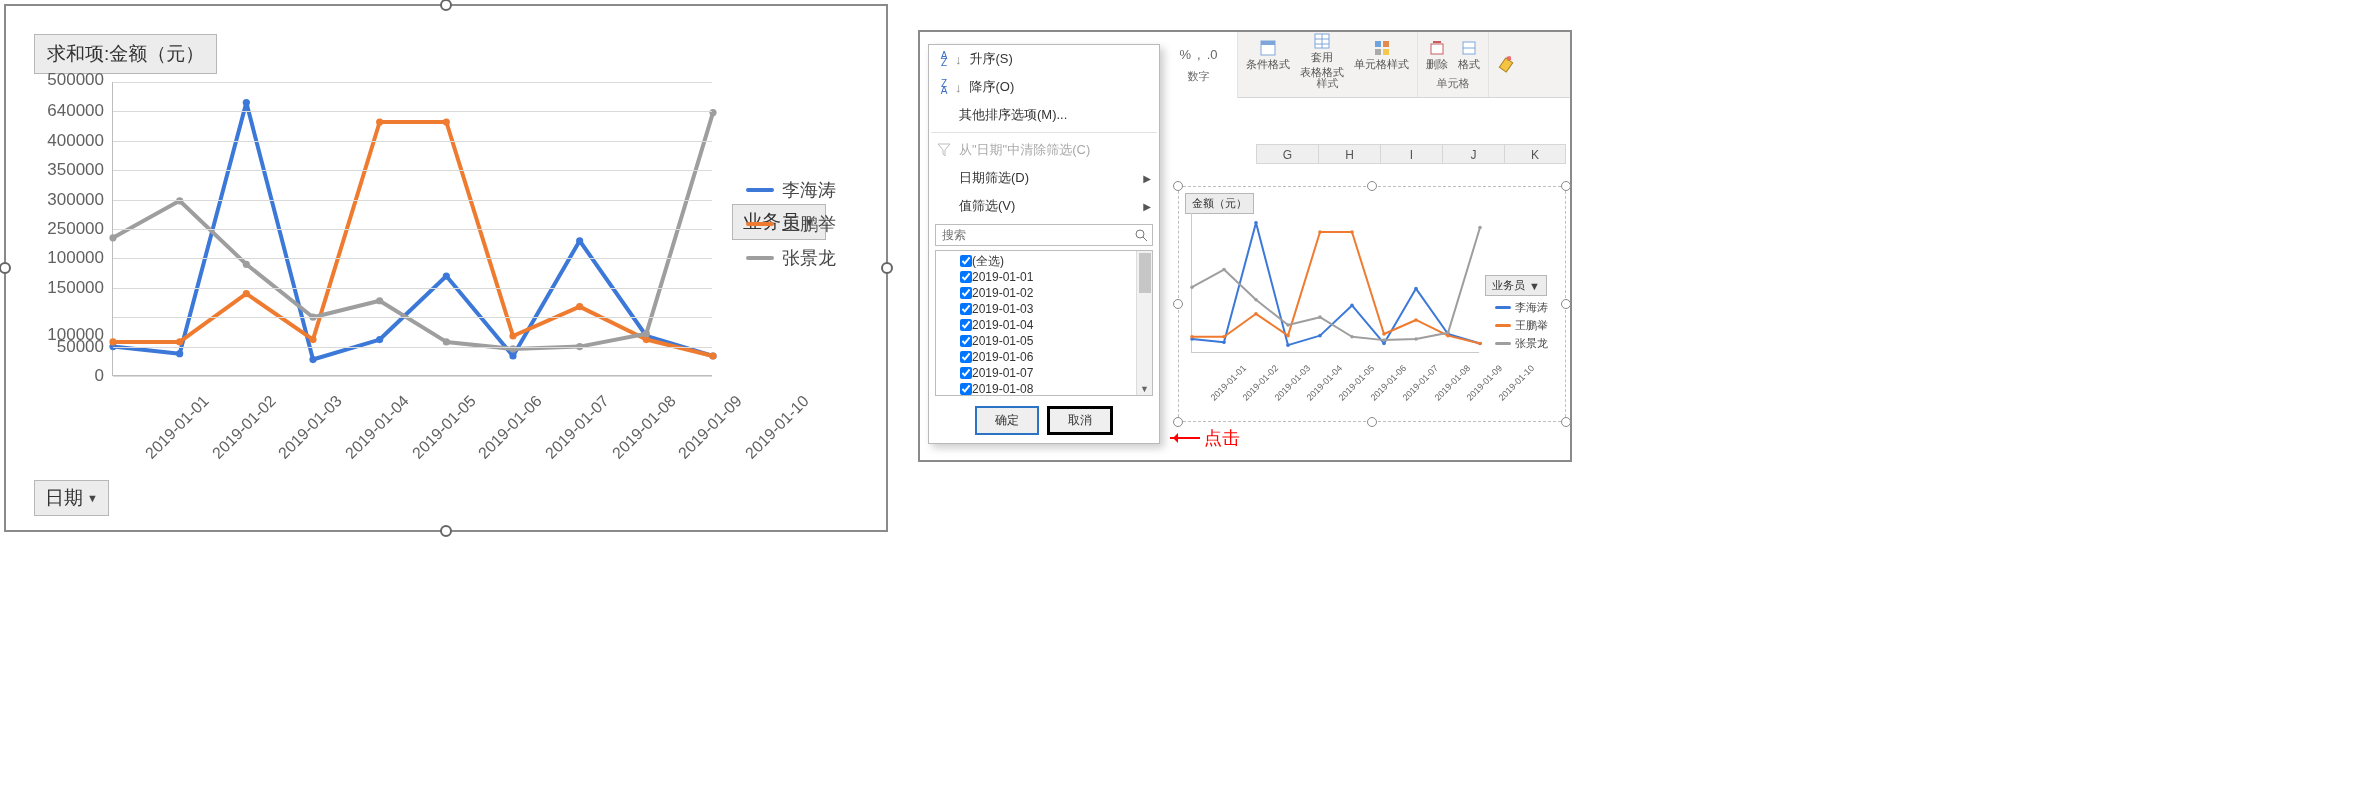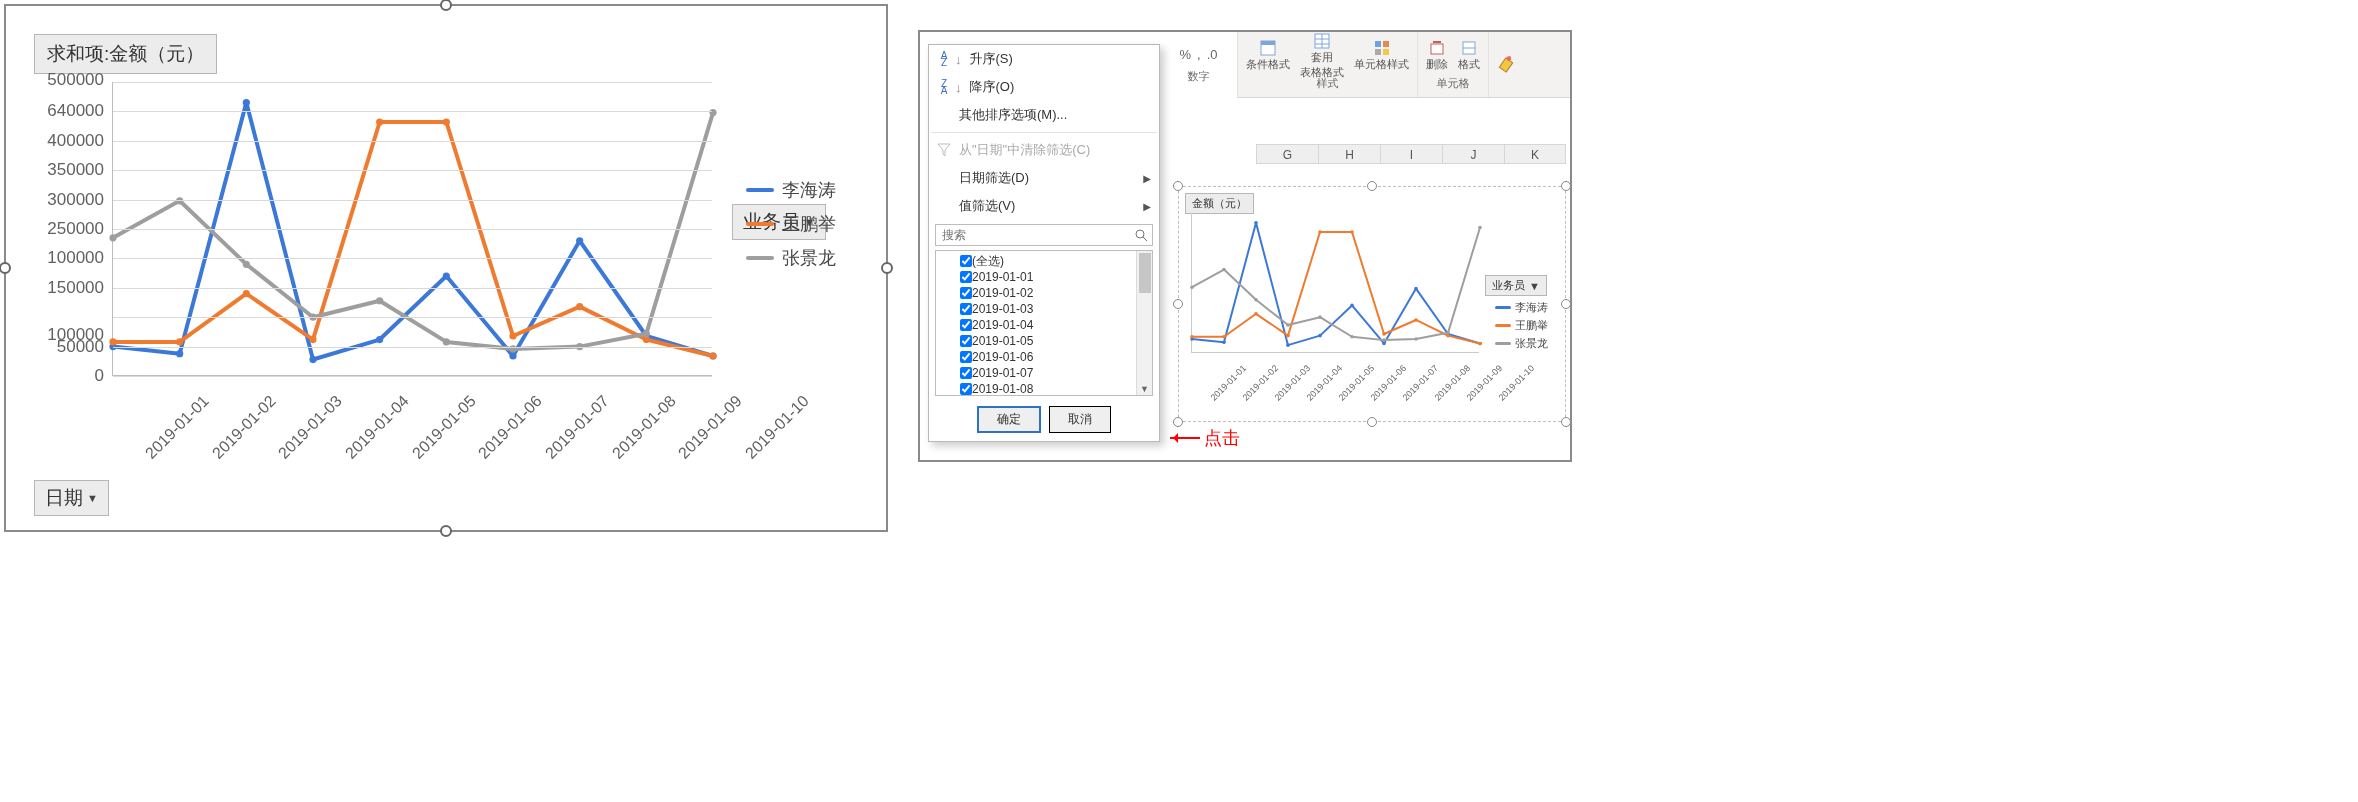--- a/index.html
+++ b/index.html
@@ -226,21 +226,21 @@
     font-size:9px; color:#666;
   }
   .check-list .scrollbar .up { top: 1px; }
   .check-list .scrollbar .down { bottom: 1px; }
 
   .menu-buttons {
     display: flex; gap: 8px; justify-content: center;
     padding: 6px 0 8px;
   }
   .dlg-btn {
-    border: 1px solid #000000;
+    border: 3px solid #000000;
     background: #efefef;
     padding: 3px 18px;
     font-size: 12px;
     color: #333;
   }
   .dlg-btn.primary { border: 2px solid #2d73c5; }
 
   
   #small-chart {
     position: absolute;

